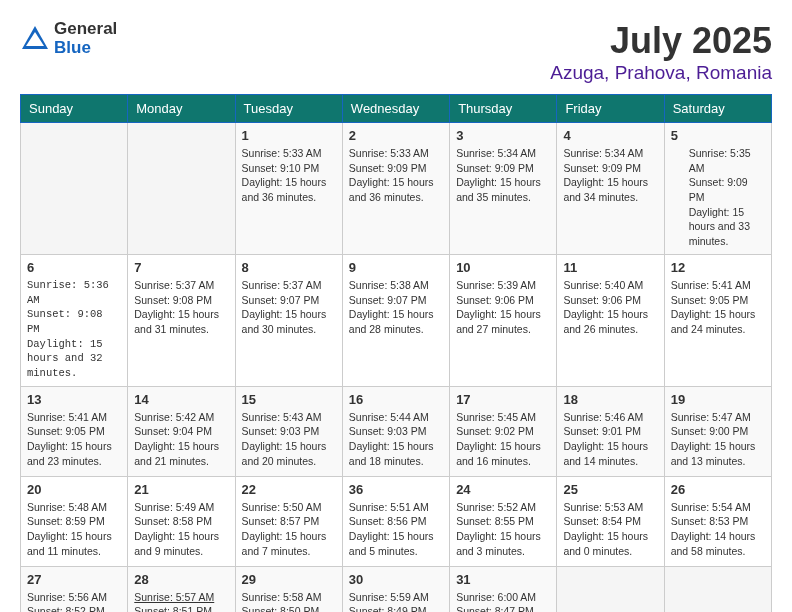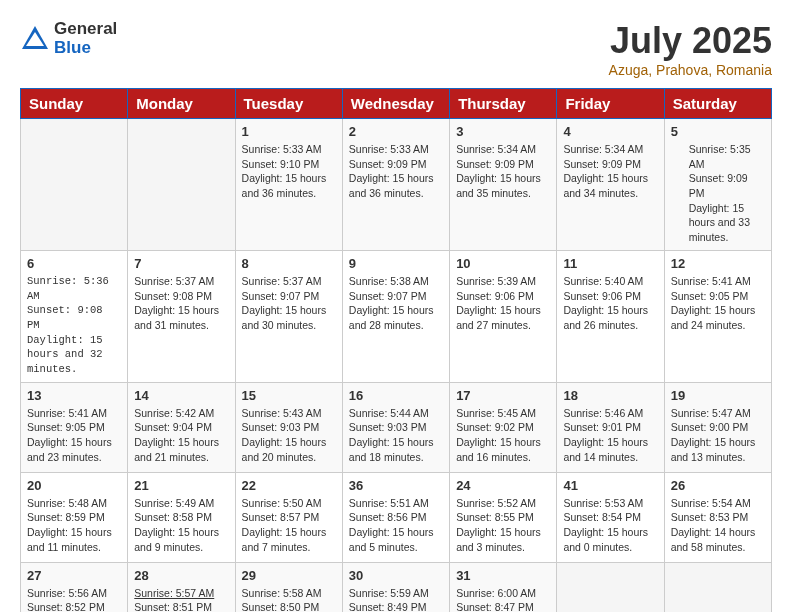--- a/index.html
+++ b/index.html
@@ -32,35 +32,35 @@
     }
     .title-area {
       text-align: right;
     }
     .month-year {
       font-size: 36px;
       font-weight: bold;
       color: #333;
     }
     .location {
-      font-size: 14px;
-      color: #a16207;
+      font-size: 19px;
+      color: #4c1d95;
     }
     table {
       width: 100%;
       border-collapse: collapse;
       table-layout: fixed;
     }
     thead tr th {
-      background-color: #b91c1c;
+      background-color: #0f766e;
       color: #fff;
       text-align: left;
       padding: 6px 8px;
-      font-size: 15px;
-      font-weight: bold;
+      font-size: 13px;
+      font-weight: normal;
       border: 1px solid #1565c0;
     }
     tbody tr td {
       border: 1px solid #ccc;
       vertical-align: top;
       padding: 5px 6px;
       font-size: 11px;
       color: #333;
       height: 90px;
       background: #fff;
@@ -264,21 +264,21 @@
 Sunset: 8:56 PM
 Daylight: 15 hours and 5 minutes.</div>
         </td>
         <td>
           <span class="day-number">24</span>
           <div class="day-info" style="white-space: pre-line;">Sunrise: 5:52 AM
 Sunset: 8:55 PM
 Daylight: 15 hours and 3 minutes.</div>
         </td>
         <td>
-          <span class="day-number">41</span>
+          <span class="day-number">25</span>
           <div class="day-info" style="white-space: pre-line;">Sunrise: 5:53 AM
 Sunset: 8:54 PM
 Daylight: 15 hours and 0 minutes.</div>
         </td>
         <td>
           <span class="day-number">26</span>
           <div class="day-info" style="white-space: pre-line;">Sunrise: 5:54 AM
 Sunset: 8:53 PM
 Daylight: 14 hours and 58 minutes.</div>
         </td>

